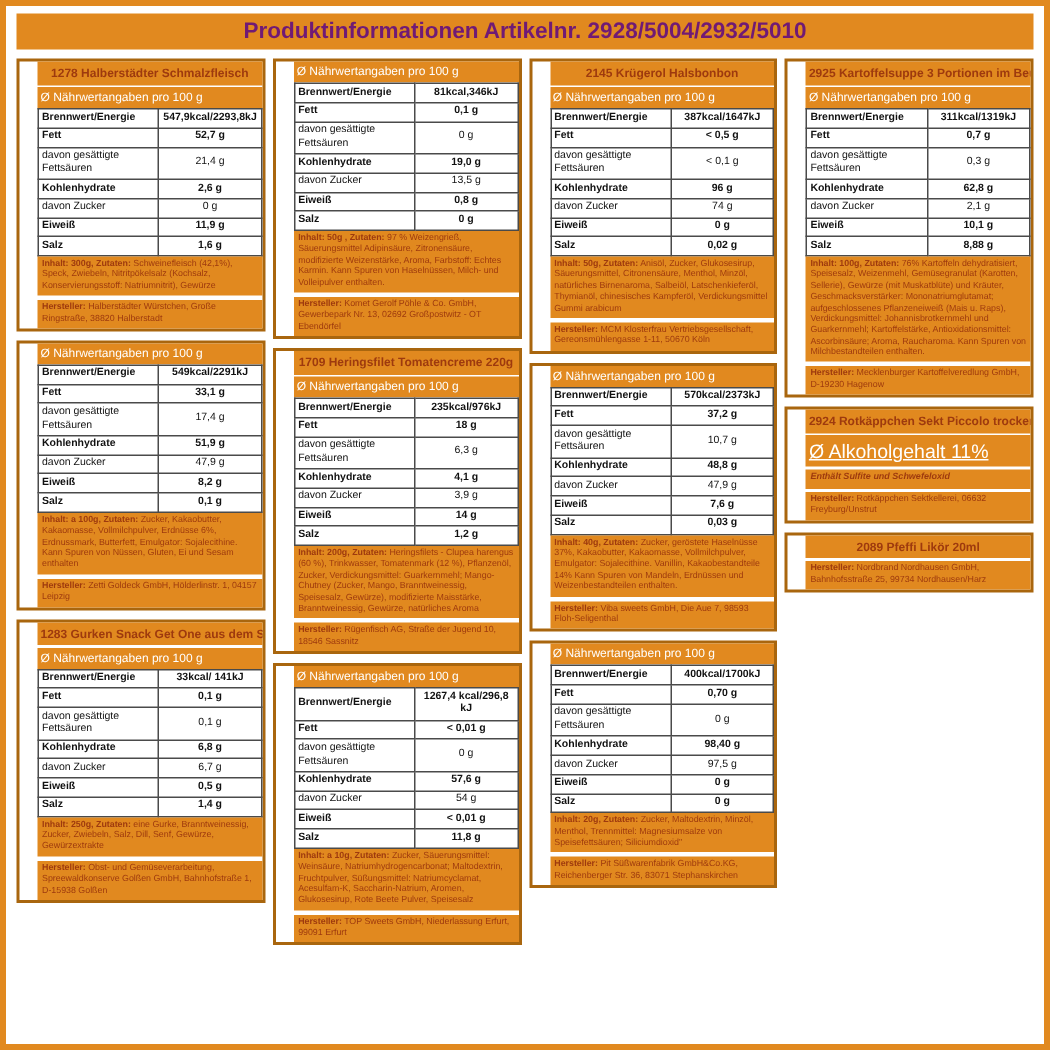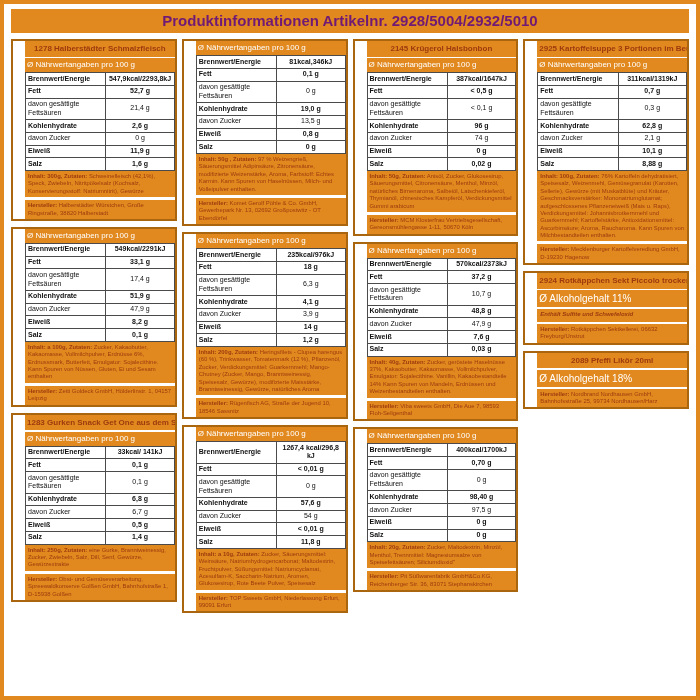--- a/index.html
+++ b/index.html
@@ -81,21 +81,21 @@
   table.nutri td.b{font-weight:bold;}
   .inhalt,.hersteller,.note{
     background:var(--orange);
     color:var(--dark-red);
     font-size:5.9px;
     line-height:1.25;
     padding:2px 3px;
     text-align:left;
   }
   .hersteller{margin-top:3px;}
-  .card-alcohol .card-sub{font-size:10px;padding:3px 2px;}
+  .card-alcohol .card-sub{font-size:13px;padding:3px 2px;text-decoration:underline;}
   .card-alcohol .note{
     margin-top:2px;
     font-style:italic;
     font-weight:bold;
     font-size:6px;
     padding:2px 3px 3px;
   }
   .card-alcohol .hersteller{margin-top:2px;}
 </style>
 </head>
@@ -251,20 +251,21 @@
               <tr>
                 <td class="lbl b">Salz</td>
                 <td class="val b">0 g</td>
               </tr>
             </tbody>
           </table>
     <div class="inhalt"><b>Inhalt: 50g , Zutaten:</b> 97 % Weizengrieß, Säuerungsmittel Adipinsäure, Zitronensäure, modifizierte Weizenstärke, Aroma, Farbstoff: Echtes Karmin. Kann Spuren von Haselnüssen, Milch- und Volleipulver enthalten.</div>
     <div class="hersteller"><b>Hersteller:</b> Komet Gerolf Pöhle &amp; Co. GmbH, Gewerbepark Nr. 13, 02692 Großpostwitz - OT Ebendörfel</div>
   </div>
         <div class="card">
+    <div class="card-title">1709 Heringsfilet Tomatencreme 220g</div>
     <div class="card-sub">Ø Nährwertangaben pro 100 g</div>
     <table class="nutri">
             <tbody>
               <tr>
                 <td class="lbl b">Brennwert/Energie</td>
                 <td class="val b">235kcal/976kJ</td>
               </tr>
               <tr>
                 <td class="lbl b">Fett</td>
                 <td class="val b">18 g</td>
@@ -486,19 +487,18 @@
     <div class="hersteller"><b>Hersteller:</b> Mecklenburger Kartoffelveredlung GmbH, D-19230 Hagenow</div>
   </div>
         <div class="card card-alcohol">
     <div class="card-title">2924 Rotkäppchen Sekt Piccolo trocken 0,2 l</div>
     <div class="card-sub">Ø Alkoholgehalt 11%</div>
     <div class="note">Enthält Sulfite und Schwefeloxid</div>
     <div class="hersteller"><b>Hersteller:</b> Rotkäppchen Sektkellerei, 06632 Freyburg/Unstrut</div>
   </div>
         <div class="card card-alcohol">
     <div class="card-title">2089 Pfeffi Likör 20ml</div>
-    <div class="card-sub">Ø Alkoholgehalt 18%</div>
 
     <div class="hersteller"><b>Hersteller:</b> Nordbrand Nordhausen GmbH, Bahnhofsstraße 25, 99734 Nordhausen/Harz</div>
   </div>
       </div>
     </div>
 </div>
 
 </body></html>

